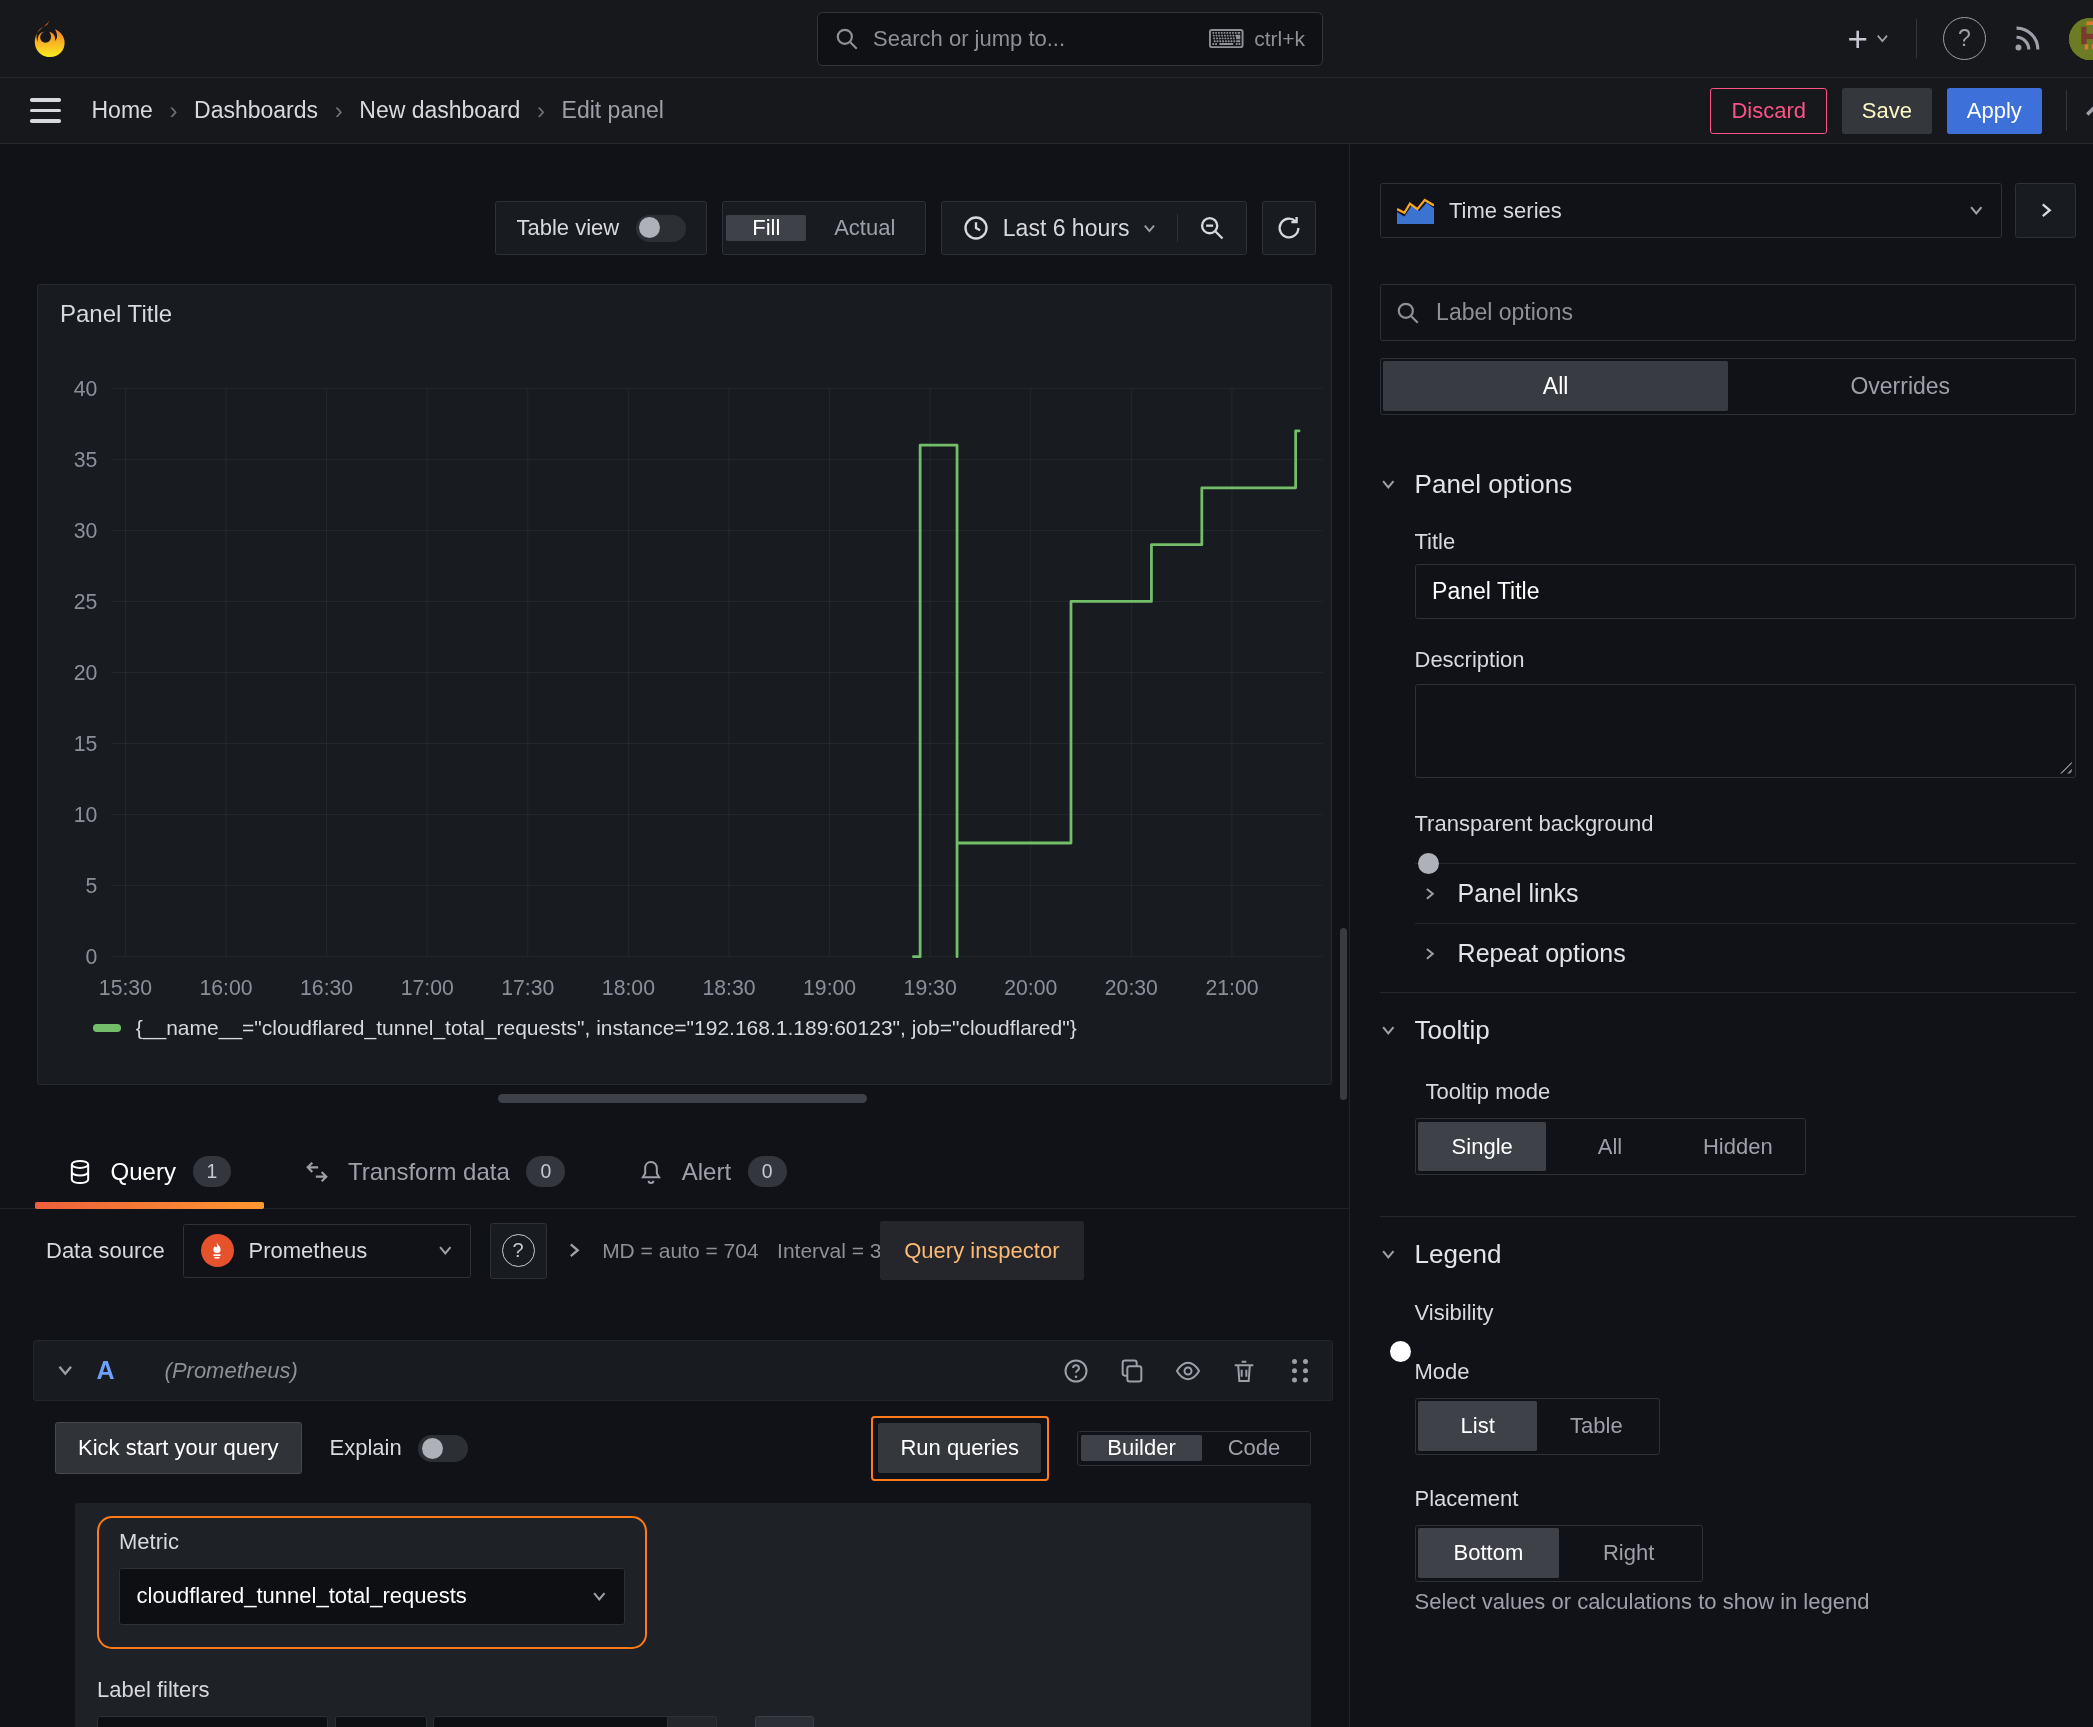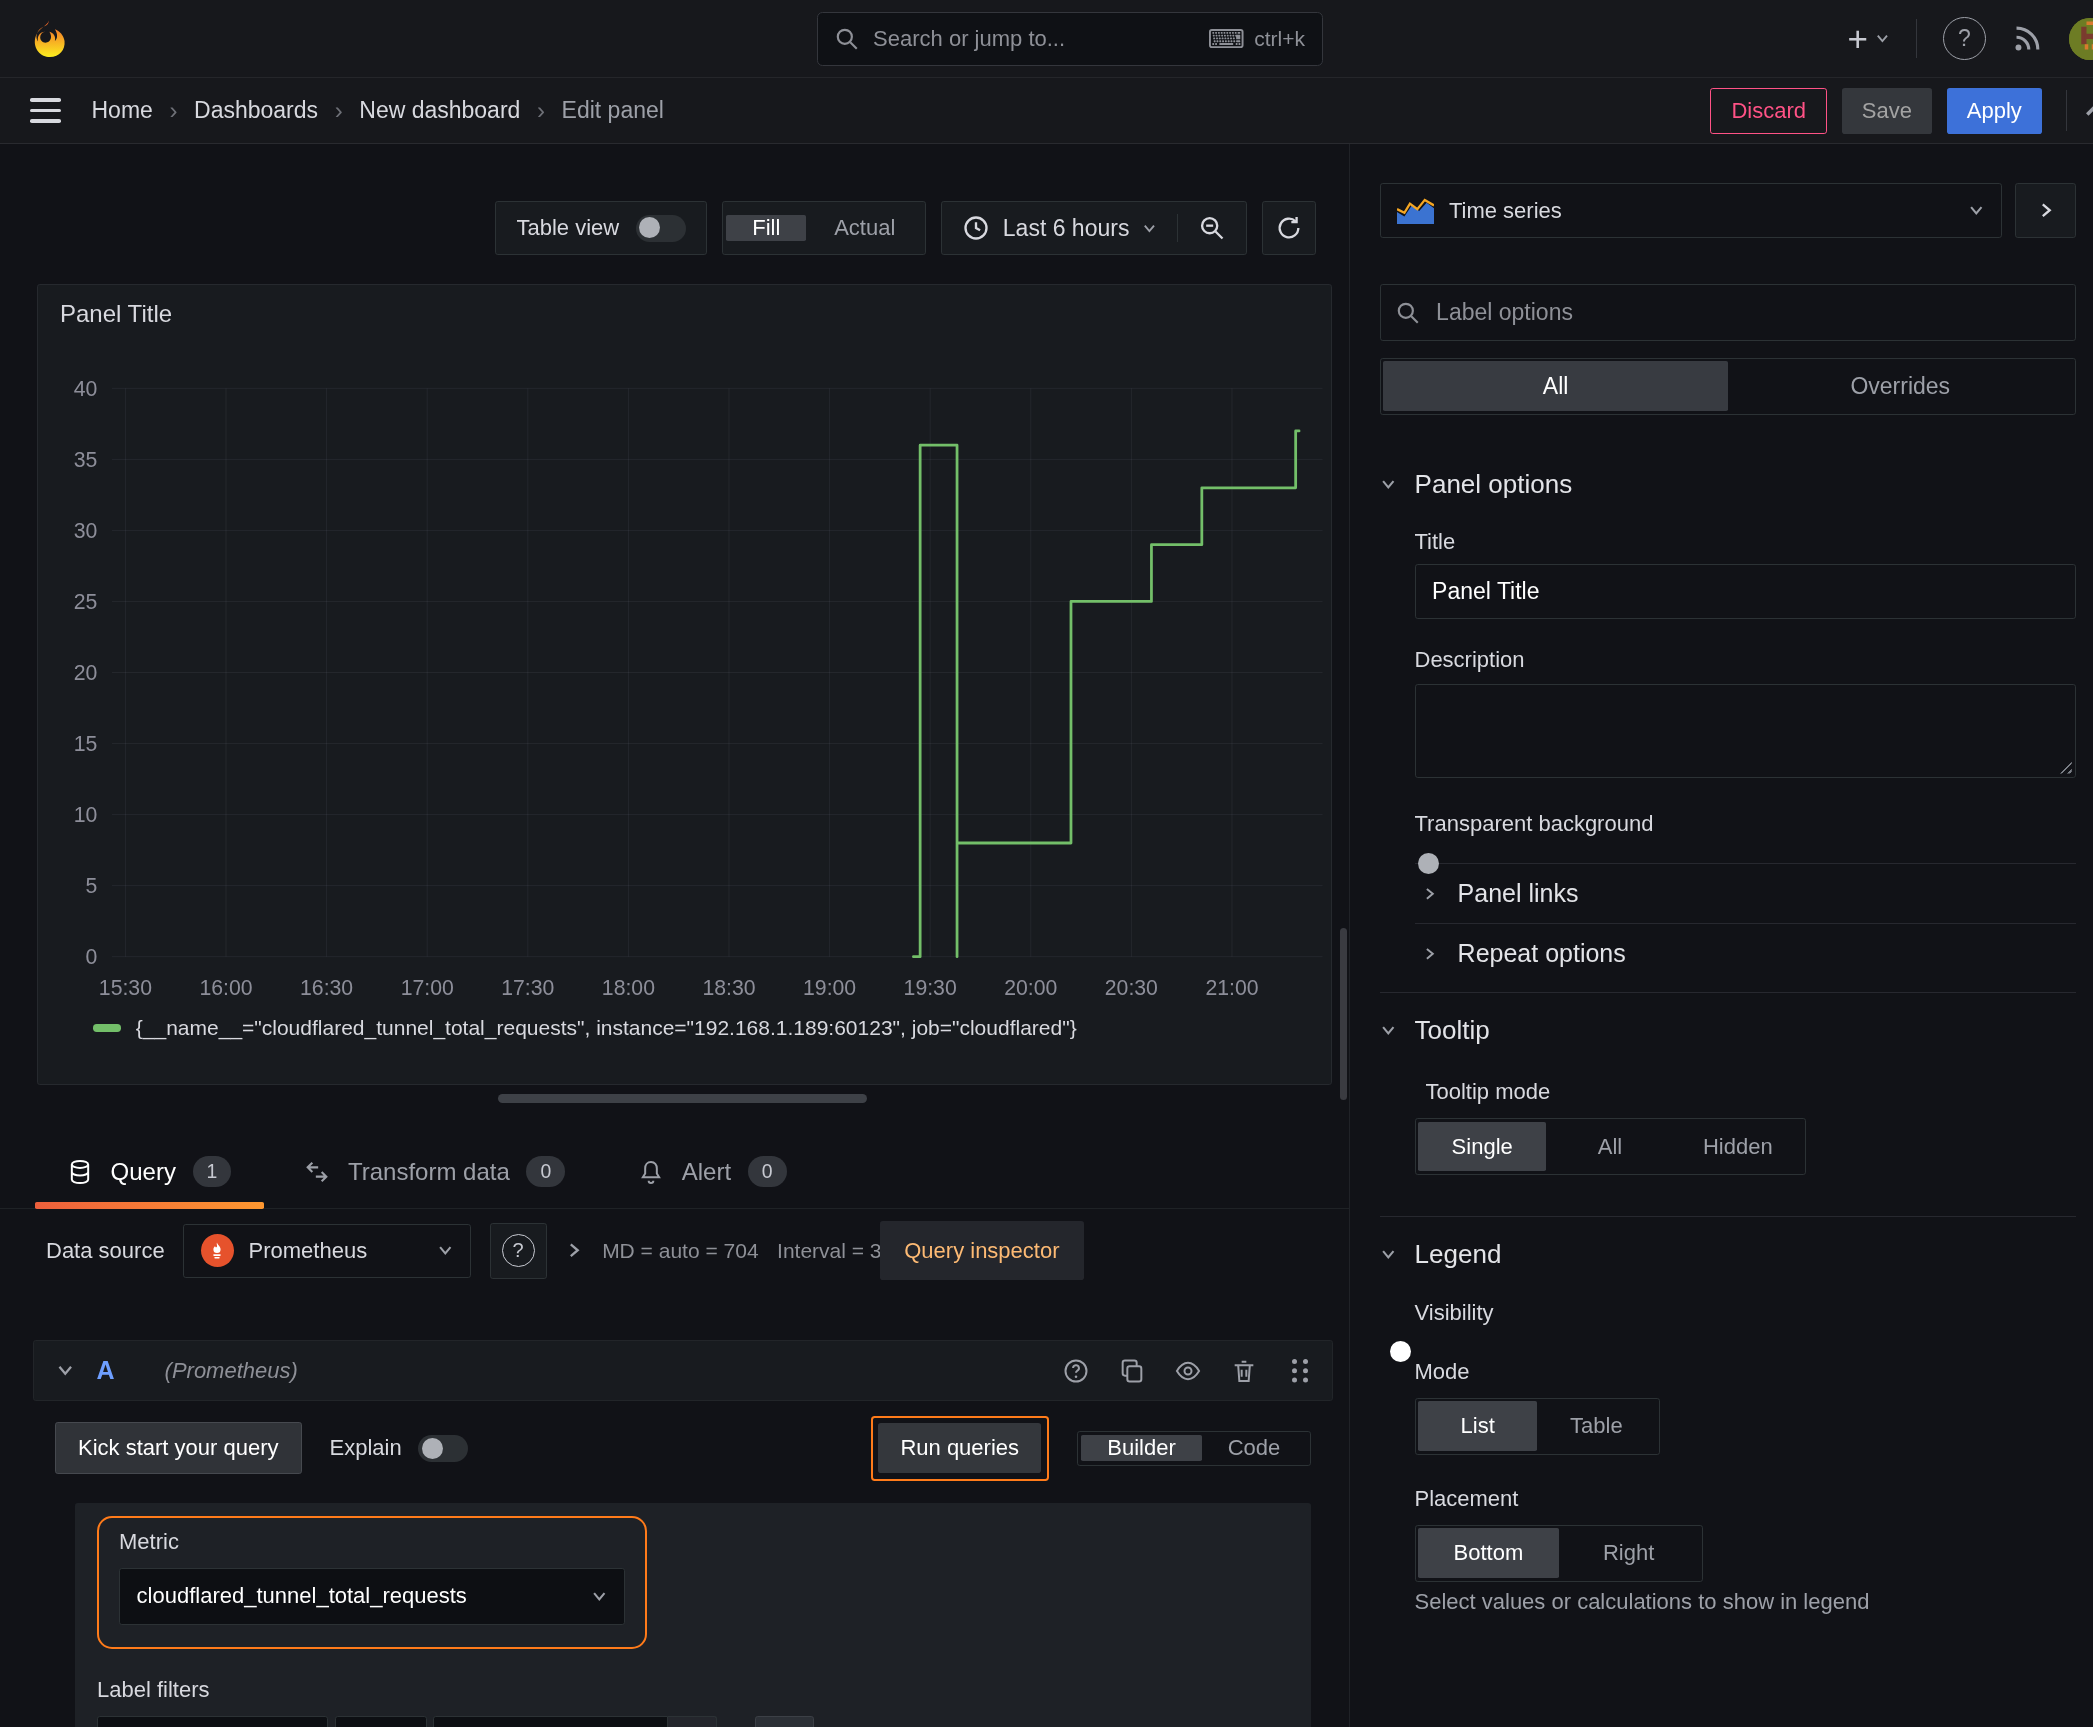--- a/index.html
+++ b/index.html
@@ -32,21 +32,21 @@
   .hamburger{width:31px;display:flex;flex-direction:column;gap:6.5px;cursor:pointer;margin-right:31px;}
   .hamburger i{display:block;height:3.7px;border-radius:1.8px;background:#d8d9df;}
   .crumbs{display:flex;align-items:center;gap:16.6px;font-size:23px;color:#d8d9df;}
   .crumb{cursor:pointer;white-space:nowrap;}
   .crumb.current{color:#9da0a8;cursor:default;}
   .crumb-sep{color:#6e7077;font-size:24px;}
   .subnav-right{margin-left:auto;display:flex;align-items:center;gap:14.8px;}
   .btn{height:46px;border-radius:2.8px;font-size:22px;display:flex;align-items:center;
        padding:0 20px;box-sizing:border-box;cursor:pointer;white-space:nowrap;}
   .btn-discard{border:0.9px solid #ff5286;color:#ff5286;background:transparent;}
-  .btn-save{background:#34373c;color:#a3a3a3;}
+  .btn-save{background:#34373c;color:#fef9c3;}
   .btn-apply{background:#3d71d9;color:#fff;}
   .updiv{width:0.9px;height:41px;background:#34363c;margin-left:9.2px;}
   
   .leftcol{position:absolute;top:160px;left:0;width:1349px;height:1584px;text-decoration:underline;}
   .viz-toolbar{position:absolute;top:41px;right:33px;display:flex;gap:14.8px;height:54px;align-items:stretch;}
   .tbox{border:0.9px solid #2c3235;background:#181b1f;border-radius:2.8px;display:flex;
         align-items:center;font-size:22px;color:#d8d9df;box-sizing:border-box;}
   .tableview{padding:0 20px;gap:16.6px;cursor:pointer;}
   .toggle{width:50px;height:27px;border-radius:14px;background:#2c3034;position:relative;
           flex:none;cursor:pointer;}

